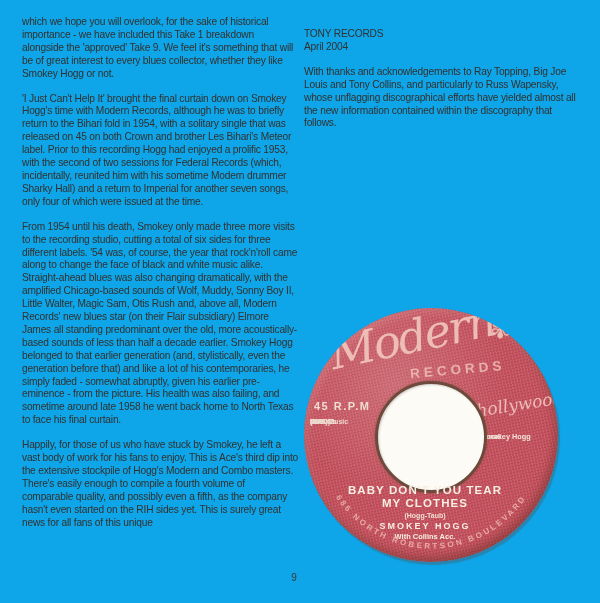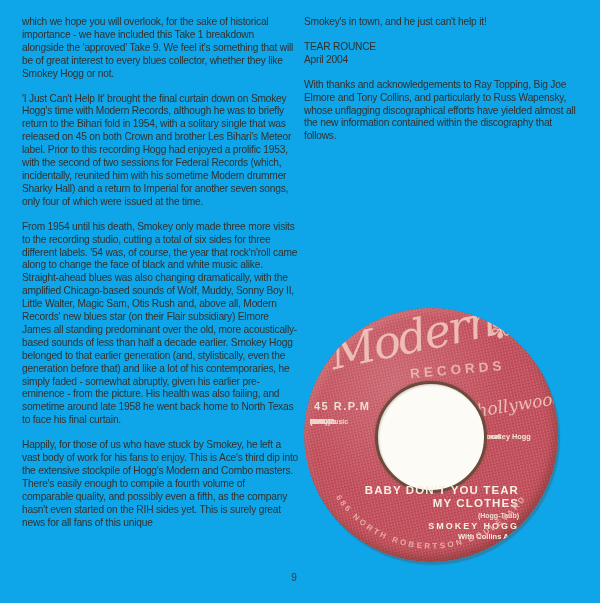--- a/index.html
+++ b/index.html
@@ -71,21 +71,21 @@
     left:172px; top:86px;
     font-family:"DejaVu Serif", serif; font-style:italic;
     font-size:17px; color:rgba(241,200,191,.9);
     transform:rotate(-9deg);
   }
   .vocal {
     left:178px; top:124px; width:64px; text-align:center;
     font-size:7.3px; line-height:9px; font-weight:bold; color:#f2e3d7;
   }
   .title-block {
-    left:27px; right:39px; top:176px; text-align:right; color:#f6eee2;
+    left:27px; right:39px; top:176px; text-align:center; color:#f6eee2;
   }
   .title-block * { position:static; display:block; }
   .song-title   { font-size:11.5px; font-weight:bold; letter-spacing:1.1px; line-height:13px; }
   .composer     { font-size:7px;  font-weight:bold; margin-top:2px; color:#f0ded2; }
   .artist       { font-size:9px;  font-weight:bold; letter-spacing:2px; margin-top:2px; }
   .accomp       { font-size:7.5px; font-weight:bold; margin-top:1px; }
   .arc-svg { left:0; top:0; width:254px; height:254px; }
   .arc-svg text {
     font-family:"Liberation Sans", sans-serif;
     font-size:8px; font-weight:bold; letter-spacing:2.6px;
@@ -98,27 +98,26 @@
 <div class="page">
 
   <div class="col col-left">
     <p>which we hope you will overlook, for the sake of historical importance - we have included this Take 1 breakdown alongside the 'approved' Take 9. We feel it's something that will be of great interest to every blues collector, whether they like Smokey Hogg or not.</p>
     <p>'I Just Can't Help It' brought the final curtain down on Smokey Hogg's time with Modern Records, although he was to briefly return to the Bihari fold in 1954, with a solitary single that was released on 45 on both Crown and brother Les Bihari's Meteor label. Prior to this recording Hogg had enjoyed a prolific 1953, with the second of two sessions for Federal Records (which, incidentally, reunited him with his sometime Modern drummer Sharky Hall) and a return to Imperial for another seven songs, only four of which were issued at the time.</p>
     <p>From 1954 until his death, Smokey only made three more visits to the recording studio, cutting a total of six sides for three different labels. '54 was, of course, the year that rock'n'roll came along to change the face of black and white music alike. Straight-ahead blues was also changing dramatically, with the amplified Chicago-based sounds of Wolf, Muddy, Sonny Boy II, Little Walter, Magic Sam, Otis Rush and, above all, Modern Records' new blues star (on their Flair subsidiary) Elmore James all standing predominant over the old, more acoustically-based sounds of less than half a decade earlier. Smokey Hogg belonged to that earlier generation (and, stylistically, even the generation before that) and like a lot of his contemporaries, he simply faded - somewhat abruptly, given his earlier pre-eminence - from the picture. His health was also failing, and sometime around late 1958 he went back home to North Texas to face his final curtain.</p>
     <p>Happily, for those of us who have stuck by Smokey, he left a vast body of work for his fans to enjoy. This is Ace's third dip into the extensive stockpile of Hogg's Modern and Combo masters. There's easily enough to compile a fourth volume of comparable quality, and possibly even a fifth, as the company hasn't even started on the RIH sides yet. This is surely great news for all fans of this unique</p>
   </div>
 
   <div class="col col-right">
-    <p>Smokey's in town, and he just can't help it!</p>
     <p class="byline">
       </p>
-      <div>TEAR ROUNCE</div>
+      <div>TONY RECORDS</div>
       <div>April 2004</div>
     <p></p>
-    <p>With thanks and acknowledgements to Ray Topping, Big Joe Elmore and Tony Collins, and particularly to Russ Wapensky, whose unflagging discographical efforts have yielded almost all the new information contained within the discography that follows.</p>
+    <p>With thanks and acknowledgements to Ray Topping, Big Joe Louis and Tony Collins, and particularly to Russ Wapensky, whose unflagging discographical efforts have yielded almost all the new information contained within the discography that follows.</p>
   </div>
 
   <div class="record">
     <div class="brand-script">Modern</div>
     <div class="ornament">✾</div>
     <div class="brand-sub">RECORDS</div>
 
     <div class="speed">45 R.P.M</div>
     <div class="catalog">
       <div>904X45</div>

